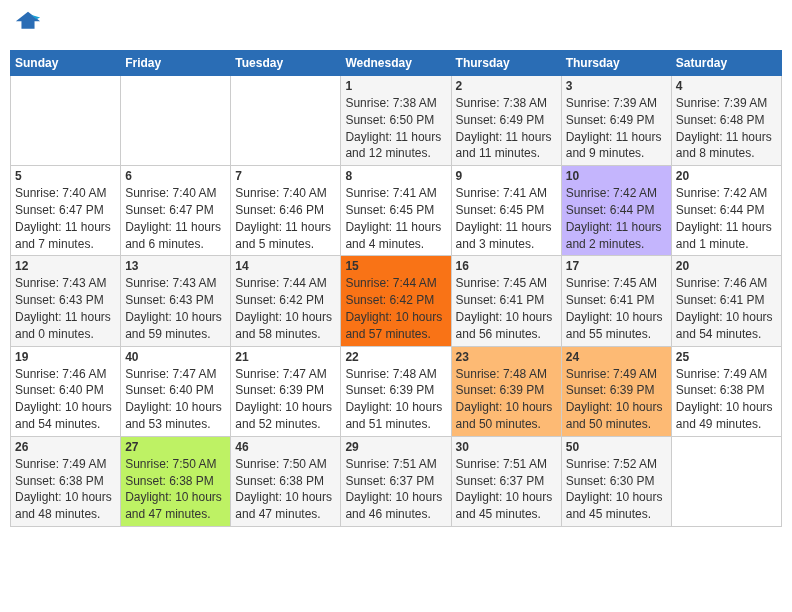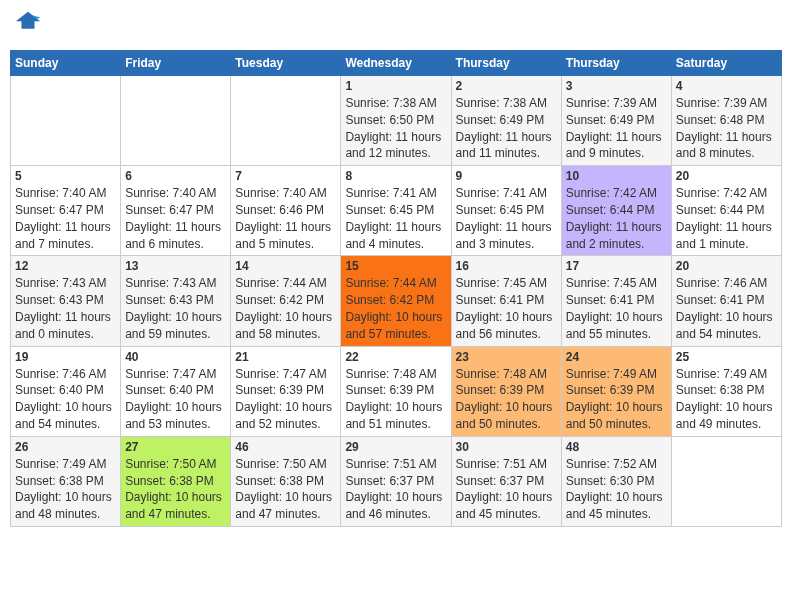--- a/index.html
+++ b/index.html
@@ -305,21 +305,21 @@
 Sunset: 6:37 PM
 Daylight: 10 hours and 46 minutes.</div>
         </td>
         <td style="background: rgb(245, 245, 245);">
           <span class="day-number">30</span>
           <div class="day-info" style="white-space: pre-line;">Sunrise: 7:51 AM
 Sunset: 6:37 PM
 Daylight: 10 hours and 45 minutes.</div>
         </td>
         <td style="background: rgb(245, 245, 245);">
-          <span class="day-number">48</span>
+          <span class="day-number">50</span>
           <div class="day-info" style="white-space: pre-line;">Sunrise: 7:52 AM
 Sunset: 6:30 PM
 Daylight: 10 hours and 45 minutes.</div>
         </td>
         <td class="empty-cell"></td>
       </tr>
     </tbody>
 </table>
 
 </body></html>

